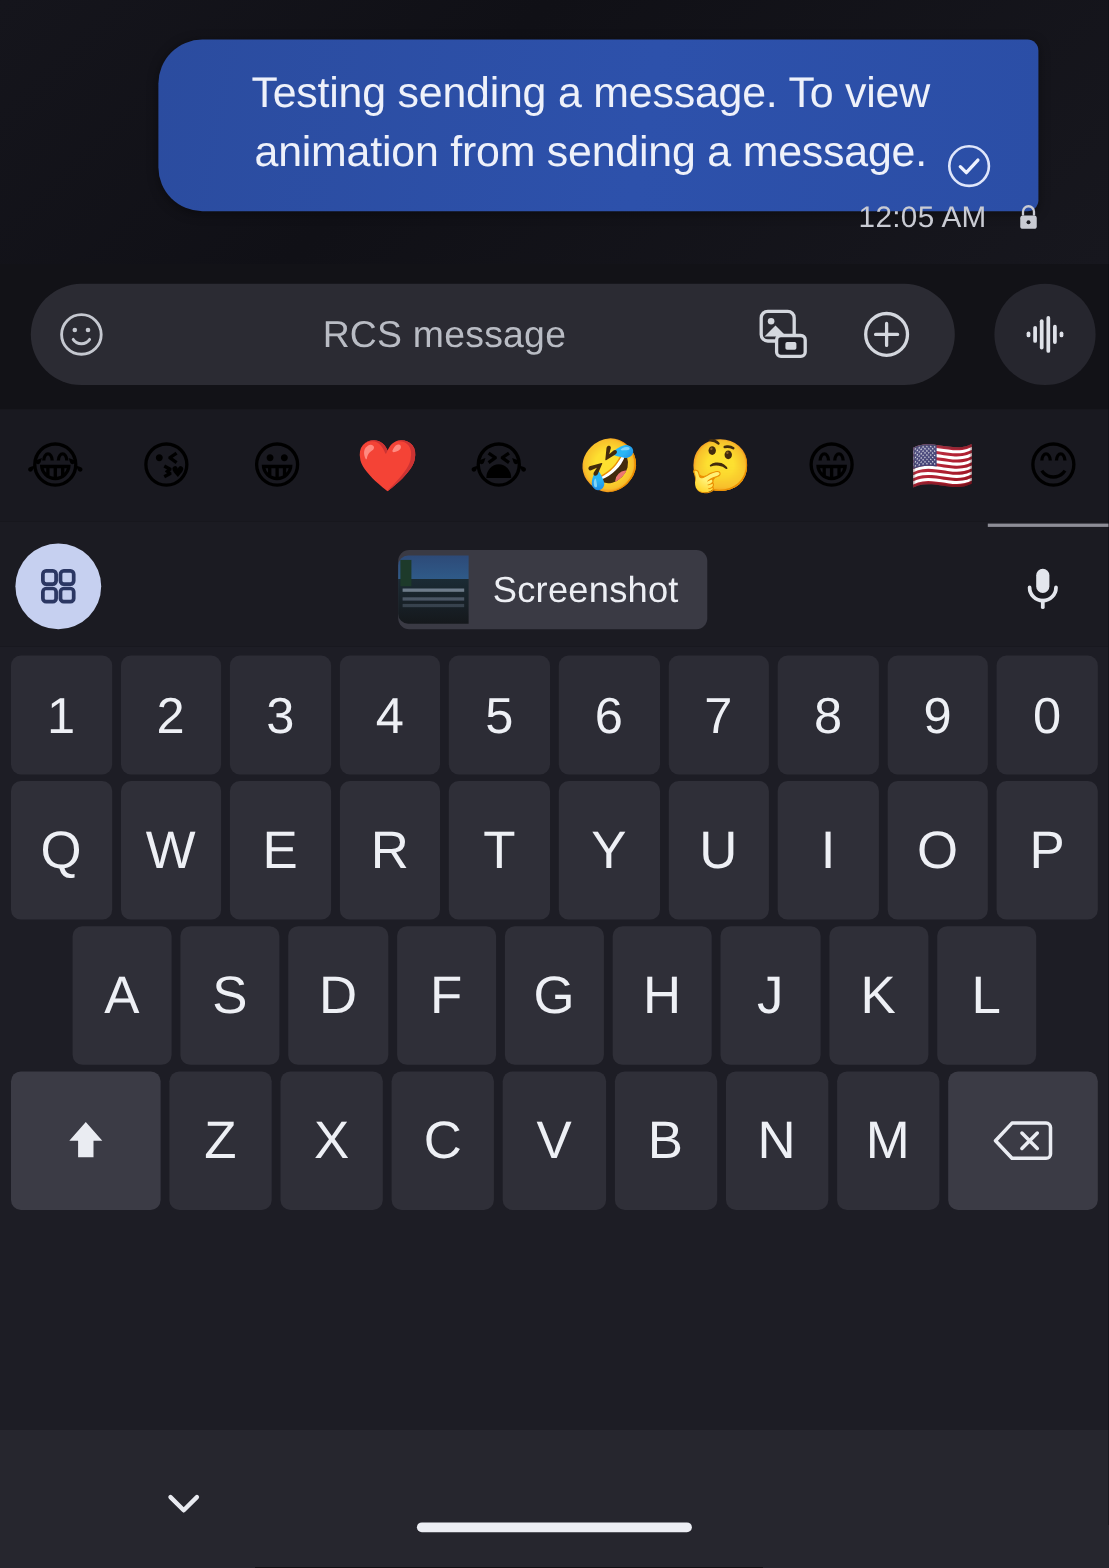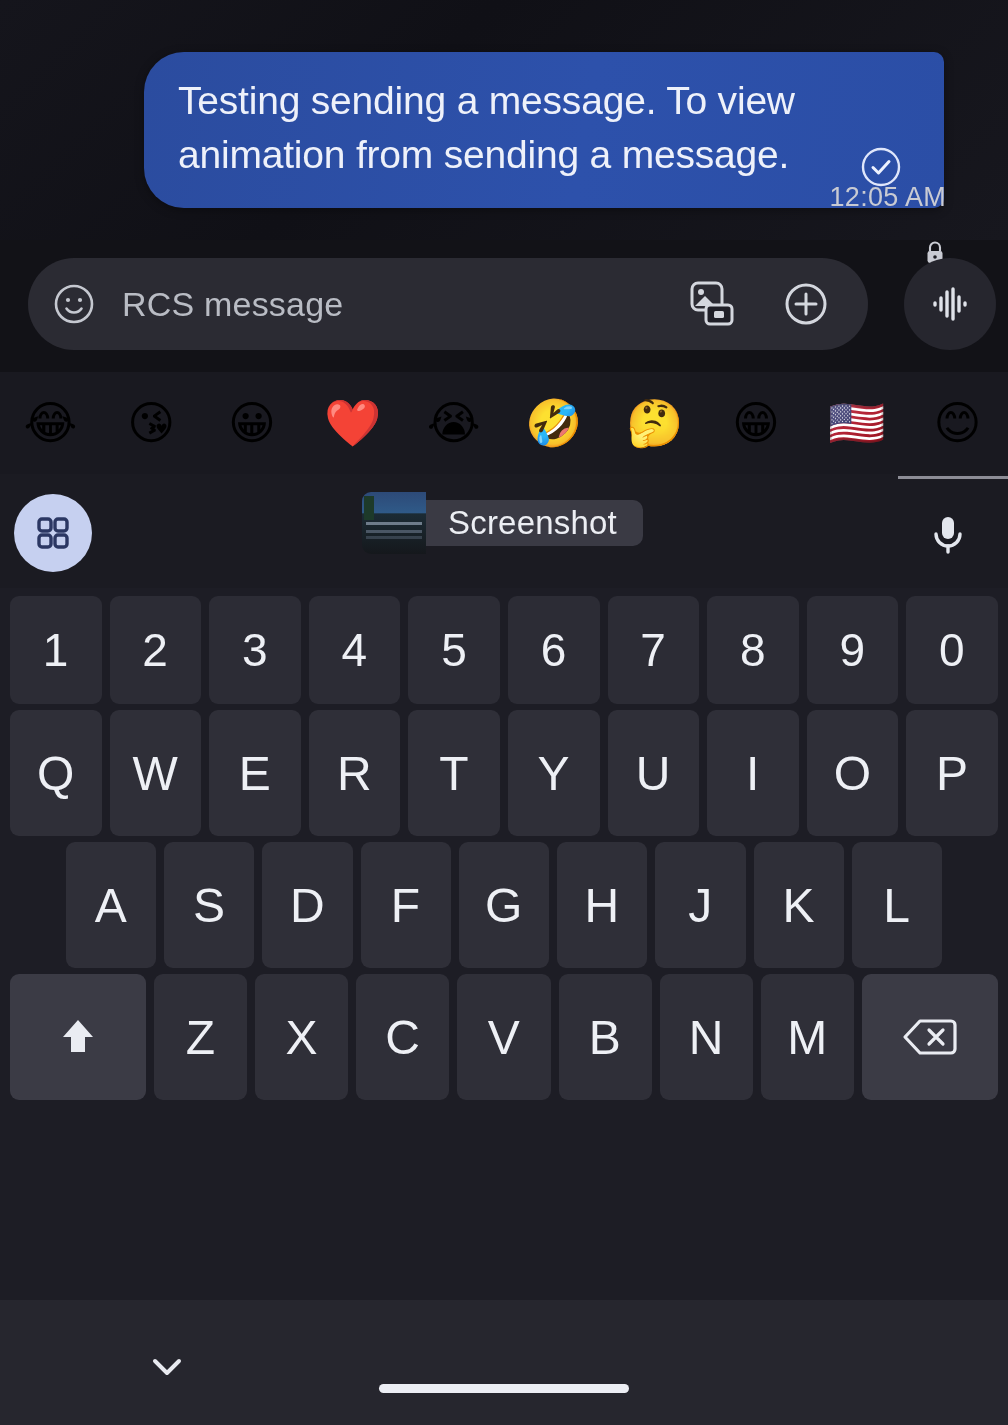--- a/index.html
+++ b/index.html
@@ -27,24 +27,25 @@
   .conversation {
     position: absolute;
     left: 0; top: 0;
     width: 1008px;
     height: 240px;
     background: linear-gradient(135deg,#15151c 0%,#101016 40%,#17171e 100%);
   }
 
   .bubble-row {
     position: absolute;
-    left: 0; top: 16px;
+    left: 0; top: 0;
     width: 926px;
     display: flex;
     justify-content: flex-end;
+    text-align: center;
   }
 
   .bubble {
     position: relative;
     margin-top: 36px;
     margin-right: -18px;
     width: 800px;
     box-sizing: border-box;
     padding: 22px 30px 26px 34px;
     background: #2a4a9c;
@@ -66,39 +67,39 @@
     bottom: 20px;
     width: 42px;
     height: 42px;
   }
 
   .meta-row {
     position: absolute;
     right: 62px;
     top: 182px;
     display: flex;
-    align-items: flex-end;
+    align-items: center;
     gap: 27px;
-    flex-direction: column;
   }
   .meta-time {
     color: #c9cbd3;
     font-size: 27px;
     letter-spacing: .3px;
   }
   .lock-icon { width: 22px; height: 26px; display:block; }
 
   
   .compose {
     position: absolute;
     left: 0;
     top: 248;
     top: 248px;
     width: 1008px;
     height: 112px;
+    text-align: center;
   }
   .compose-field {
     position: absolute;
     left: 28px;
     top: 10px;
     width: 840px;
     height: 92px;
     background: #2b2b33;
     border-radius: 46px;
     display: flex;
@@ -172,21 +173,21 @@
     border-radius: 50%;
     background: #c6d0f0;
     display: flex;
     align-items: center;
     justify-content: center;
   }
   .screenshot-chip {
     position: absolute;
     left: 362px;
     top: 500px;
-    height: 46px;
+    height: 72px;
     padding-right: 26px;
     background: #3a3a44;
     border-radius: 10px;
     display: flex;
     align-items: center;
   }
   .chip-thumb {
     width: 64px;
     height: 62px;
     flex: none;

